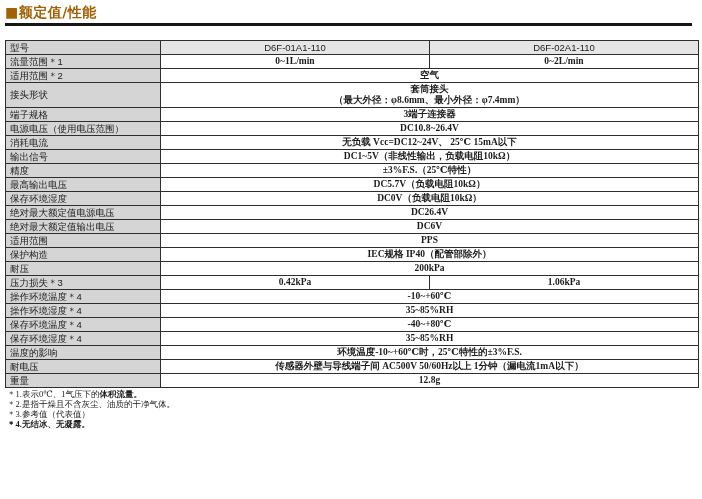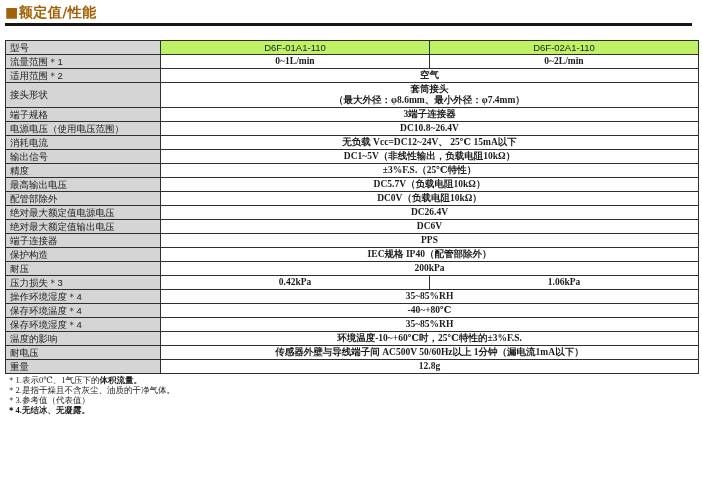--- a/index.html
+++ b/index.html
@@ -41,21 +41,21 @@
     vertical-align: middle;
     font-weight: bold;
   }
   .spec-table .lbl {
     background: #d5d5d5;
     text-align: left;
     font-weight: normal;
     font-family: "Liberation Sans", "DejaVu Sans", sans-serif;
   }
   .spec-table th.model {
-    background: #bef264;
+    background: #e5e5e5;
     text-align: center;
     font-weight: normal;
     font-family: "Liberation Sans", "DejaVu Sans", sans-serif;
   }
   .spec-table td.val {
     background: #ffffff;
     text-align: center;
     white-space: pre-line;
   }
   .b { font-weight: bold; }
@@ -123,47 +123,51 @@
         </tr>
         <tr>
           <td class="lbl">精度</td>
           <td class="val" colspan="2">±3%F.S.（25℃特性）</td>
         </tr>
         <tr>
           <td class="lbl">最高输出电压</td>
           <td class="val" colspan="2">DC5.7V（负载电阻10kΩ）</td>
         </tr>
         <tr>
-          <td class="lbl">配管部除外</td>
+          <td class="lbl">保存环境湿度</td>
           <td class="val" colspan="2">DC0V（负载电阻10kΩ）</td>
         </tr>
         <tr>
           <td class="lbl">绝对最大额定值电源电压</td>
           <td class="val" colspan="2">DC26.4V</td>
         </tr>
         <tr>
           <td class="lbl">绝对最大额定值输出电压</td>
           <td class="val" colspan="2">DC6V</td>
         </tr>
         <tr>
-          <td class="lbl">端子连接器</td>
+          <td class="lbl">适用范围</td>
           <td class="val" colspan="2">PPS</td>
         </tr>
         <tr>
           <td class="lbl">保护构造</td>
           <td class="val" colspan="2">IEC规格 IP40（配管部除外）</td>
         </tr>
         <tr>
           <td class="lbl">耐压</td>
           <td class="val" colspan="2">200kPa</td>
         </tr>
         <tr>
           <td class="lbl">压力损失＊3</td>
           <td class="val">0.42kPa</td>
           <td class="val">1.06kPa</td>
+        </tr>
+        <tr>
+          <td class="lbl">操作环境温度＊4</td>
+          <td class="val b" colspan="2">-10~+60℃</td>
         </tr>
         <tr>
           <td class="lbl">操作环境湿度＊4</td>
           <td class="val" colspan="2">35~85%RH</td>
         </tr>
         <tr>
           <td class="lbl">保存环境温度＊4</td>
           <td class="val" colspan="2">-40~+80℃</td>
         </tr>
         <tr>

